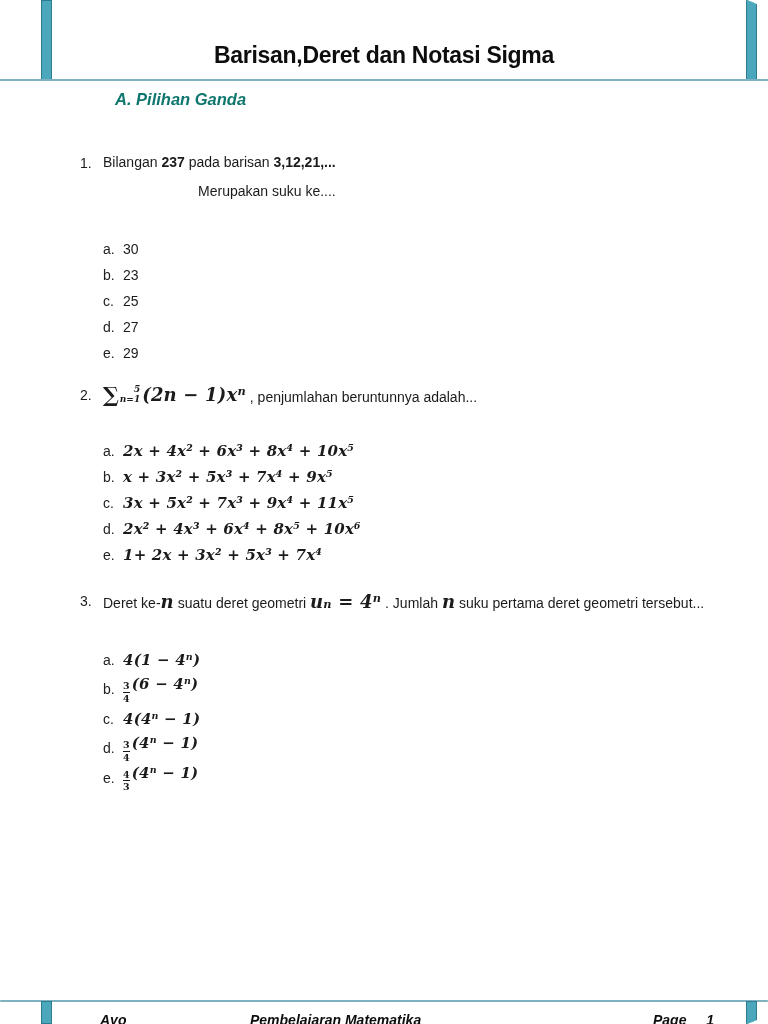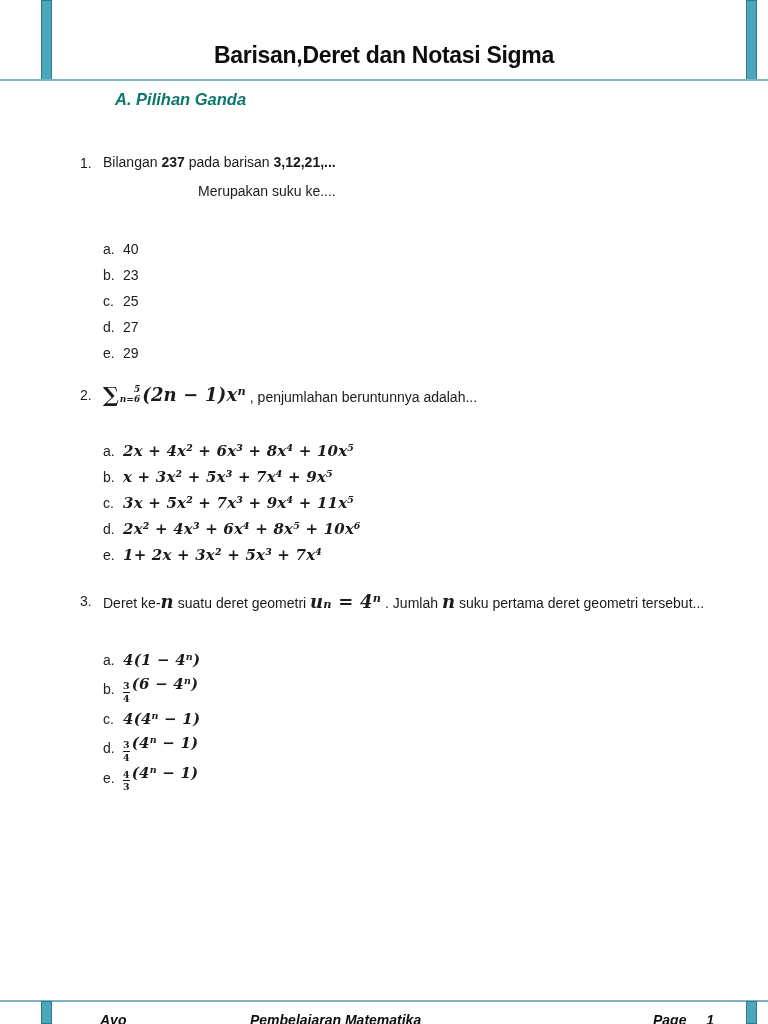--- a/index.html
+++ b/index.html
@@ -1,19 +1,19 @@
 <!DOCTYPE html>
 <html><head>
 <meta charset="utf-8">
 <style>
   * { margin:0; padding:0; box-sizing:border-box; }
   html,body { background:#ffffff; }
   .page {
     position:relative; width:768px; height:1024px; background:#ffffff;
-    overflow:hidden; font-family:"Liberation Sans", sans-serif; color:#1b1b1b;
+    overflow:hidden; font-family:"Liberation Sans", sans-serif; color:#1b1b1b;border-radius:25px;
   }
   
   .vbar { position:absolute; width:11px; background:#4ba7bc; border:1px solid #2e7b90; }
   .vbar.tl { left:41px; top:0; height:81px; }
   .vbar.tr { left:746px; top:0; height:81px; }
   .vbar.bl { left:41px; top:1001px; height:23px; }
   .vbar.br { left:746px; top:1001px; height:23px; }
   .hrule { position:absolute; left:0; width:768px; height:2px; background:#7fb2c0; }
   .hrule.top { top:79px; }
   .hrule.bottom { top:1000px; }
@@ -80,21 +80,21 @@
     <span class="qnum">1.</span>
     <div class="qbody">
       <div class="qline"><span>Bilangan</span> <span class="bold">237</span> <span>pada barisan</span> <span class="bold">3,12,21,...</span></div>
       <div class="qline">Merupakan suku ke....</div>
     </div>
   </div>
 
   <div class="opts s26" style="top:236px">
     <div class="opt">
         <span class="olabel">a.</span>
-        <span class="oval">40</span>
+        <span class="oval">30</span>
       </div>
     <div class="opt">
         <span class="olabel">b.</span>
         <span class="oval">23</span>
       </div>
     <div class="opt">
         <span class="olabel">c.</span>
         <span class="oval">25</span>
       </div>
     <div class="opt">
@@ -107,21 +107,21 @@
       </div>
   </div>
 
   <div class="q center" style="top:384px">
     <span class="qnum">2.</span>
     <div class="qbody qline">
       <span class="sigma-wrap">
           <span class="sigma">∑</span>
           <span class="limits">
             <span>5</span>
-            <span>n=6</span>
+            <span>n=1</span>
           </span>
           <span class="math">(2n − 1)xⁿ</span>
         </span><span> , penjumlahan beruntunnya adalah...</span>
     </div>
   </div>
 
   <div class="opts s26" style="top:438px">
     <div class="opt">
         <span class="olabel">a.</span>
         <span class="oval math">2x + 4x² + 6x³ + 8x⁴ + 10x⁵</span>

